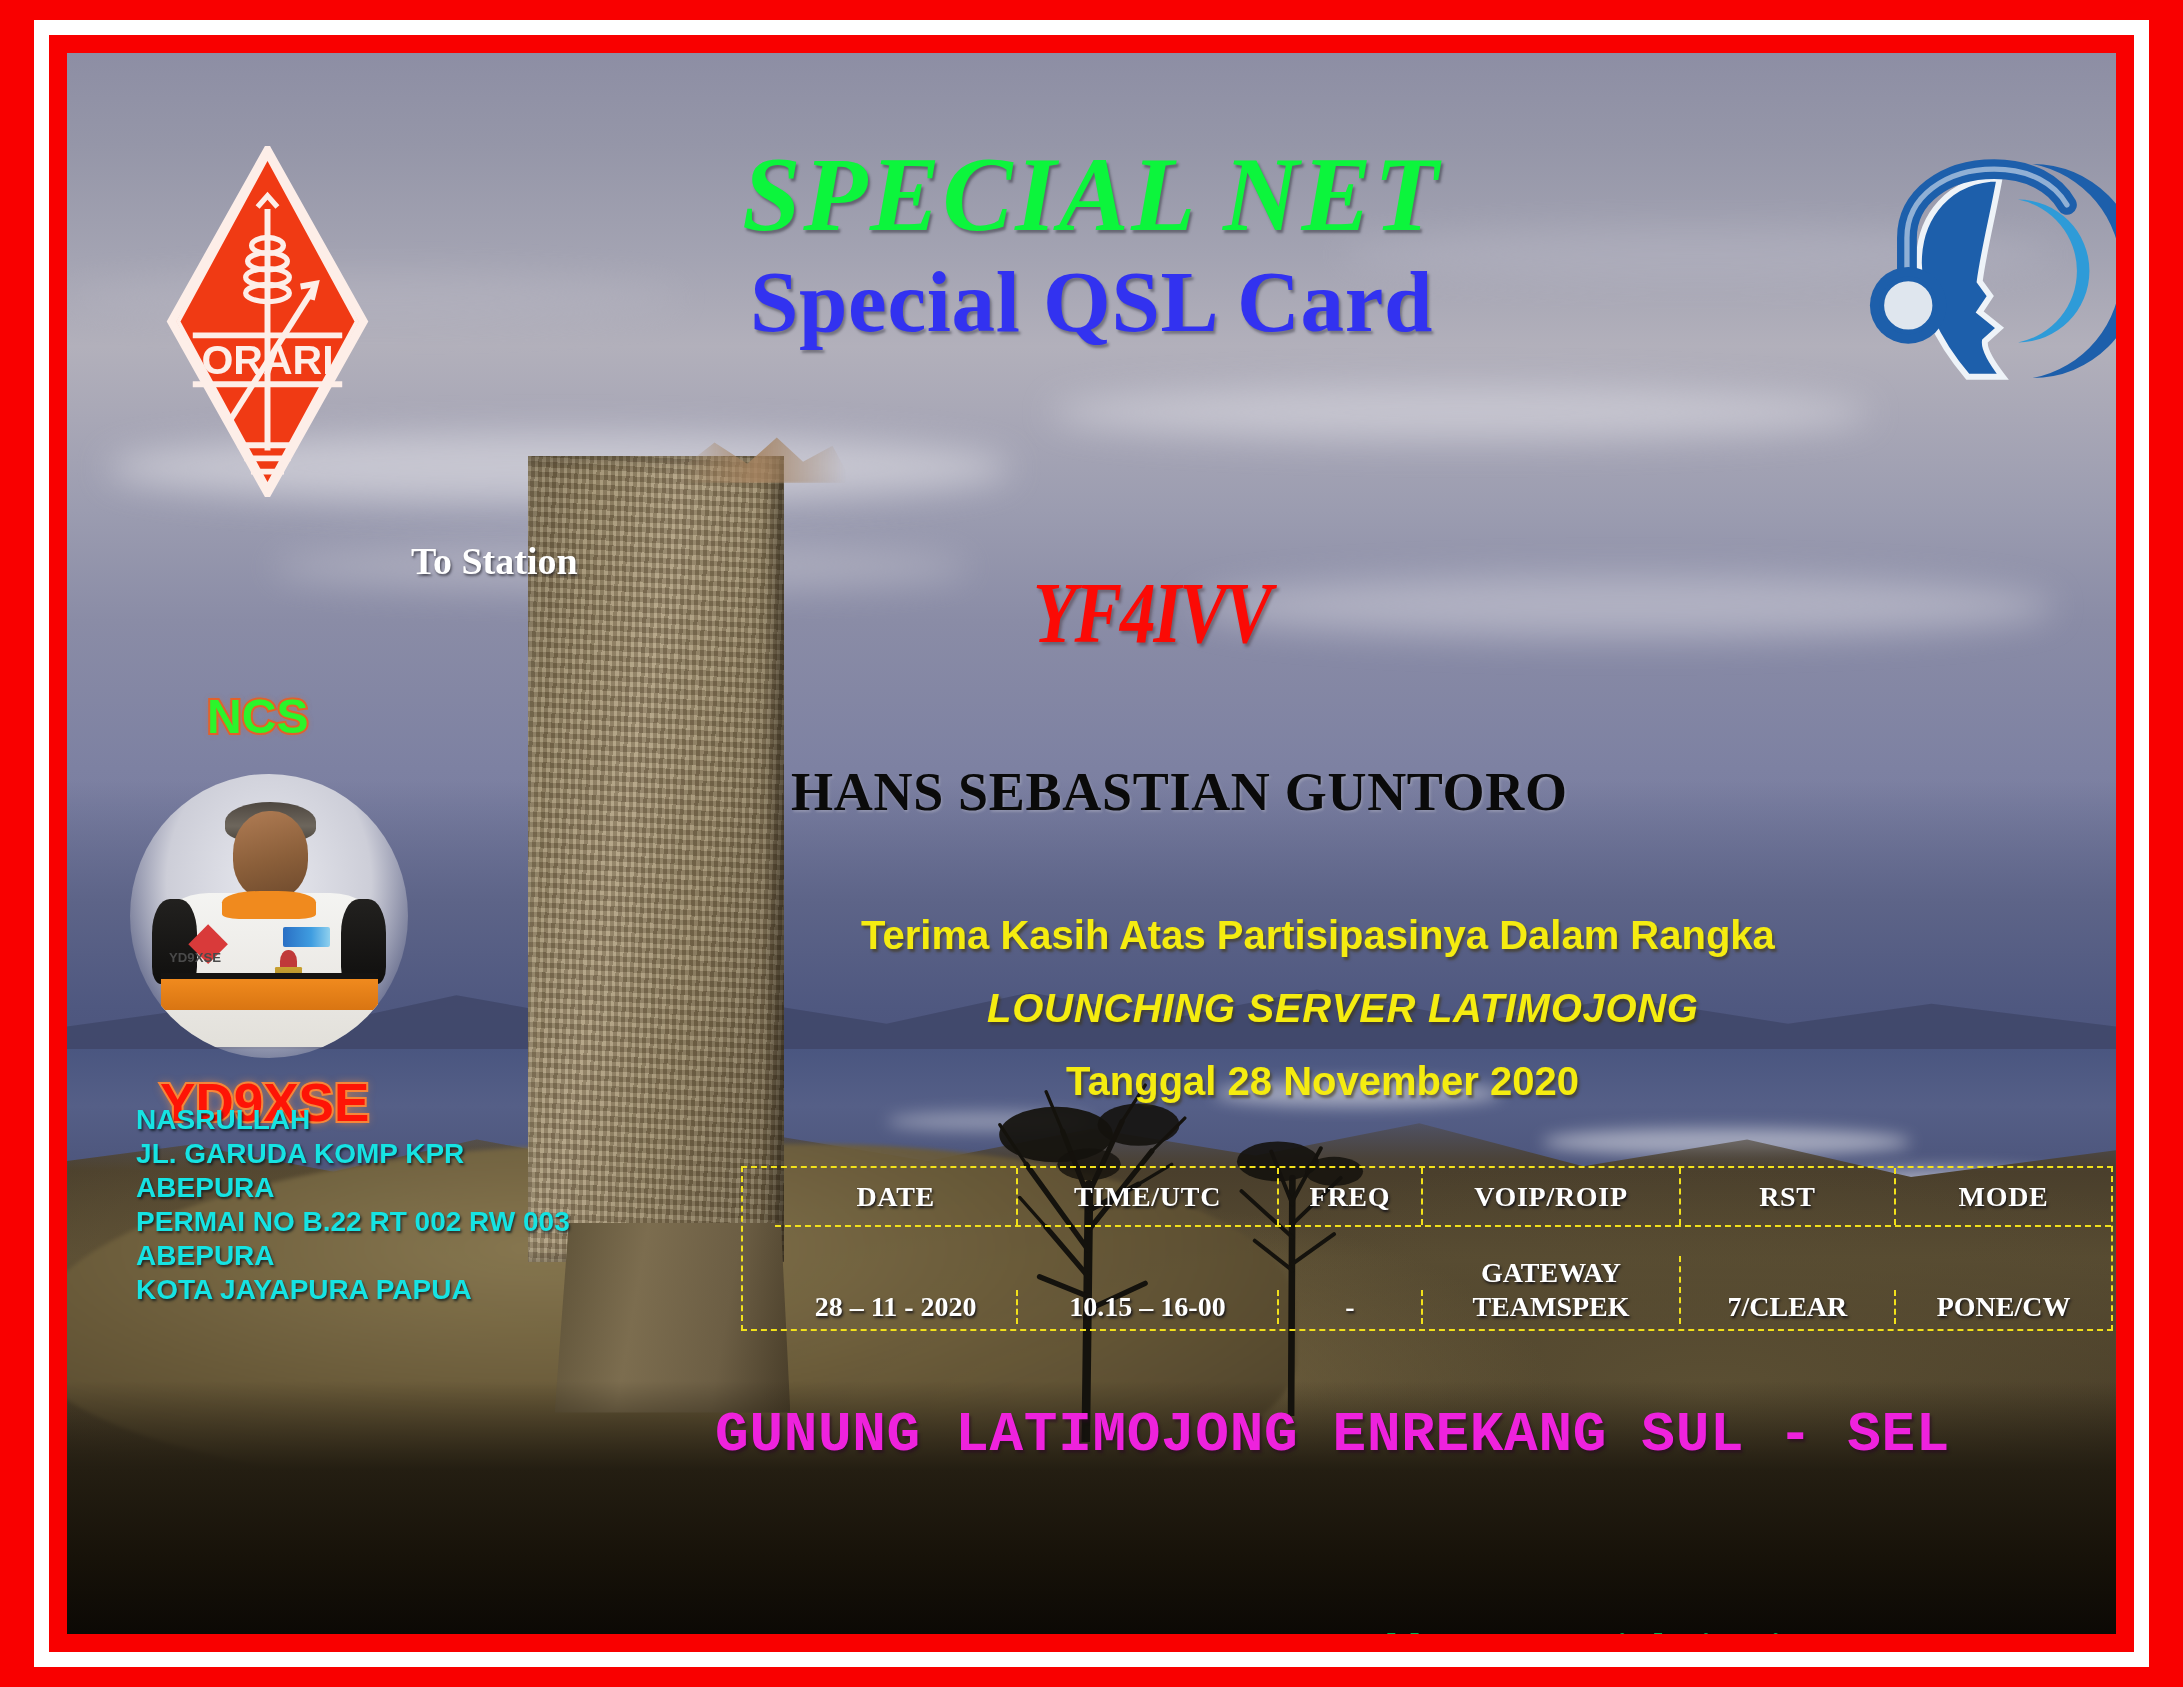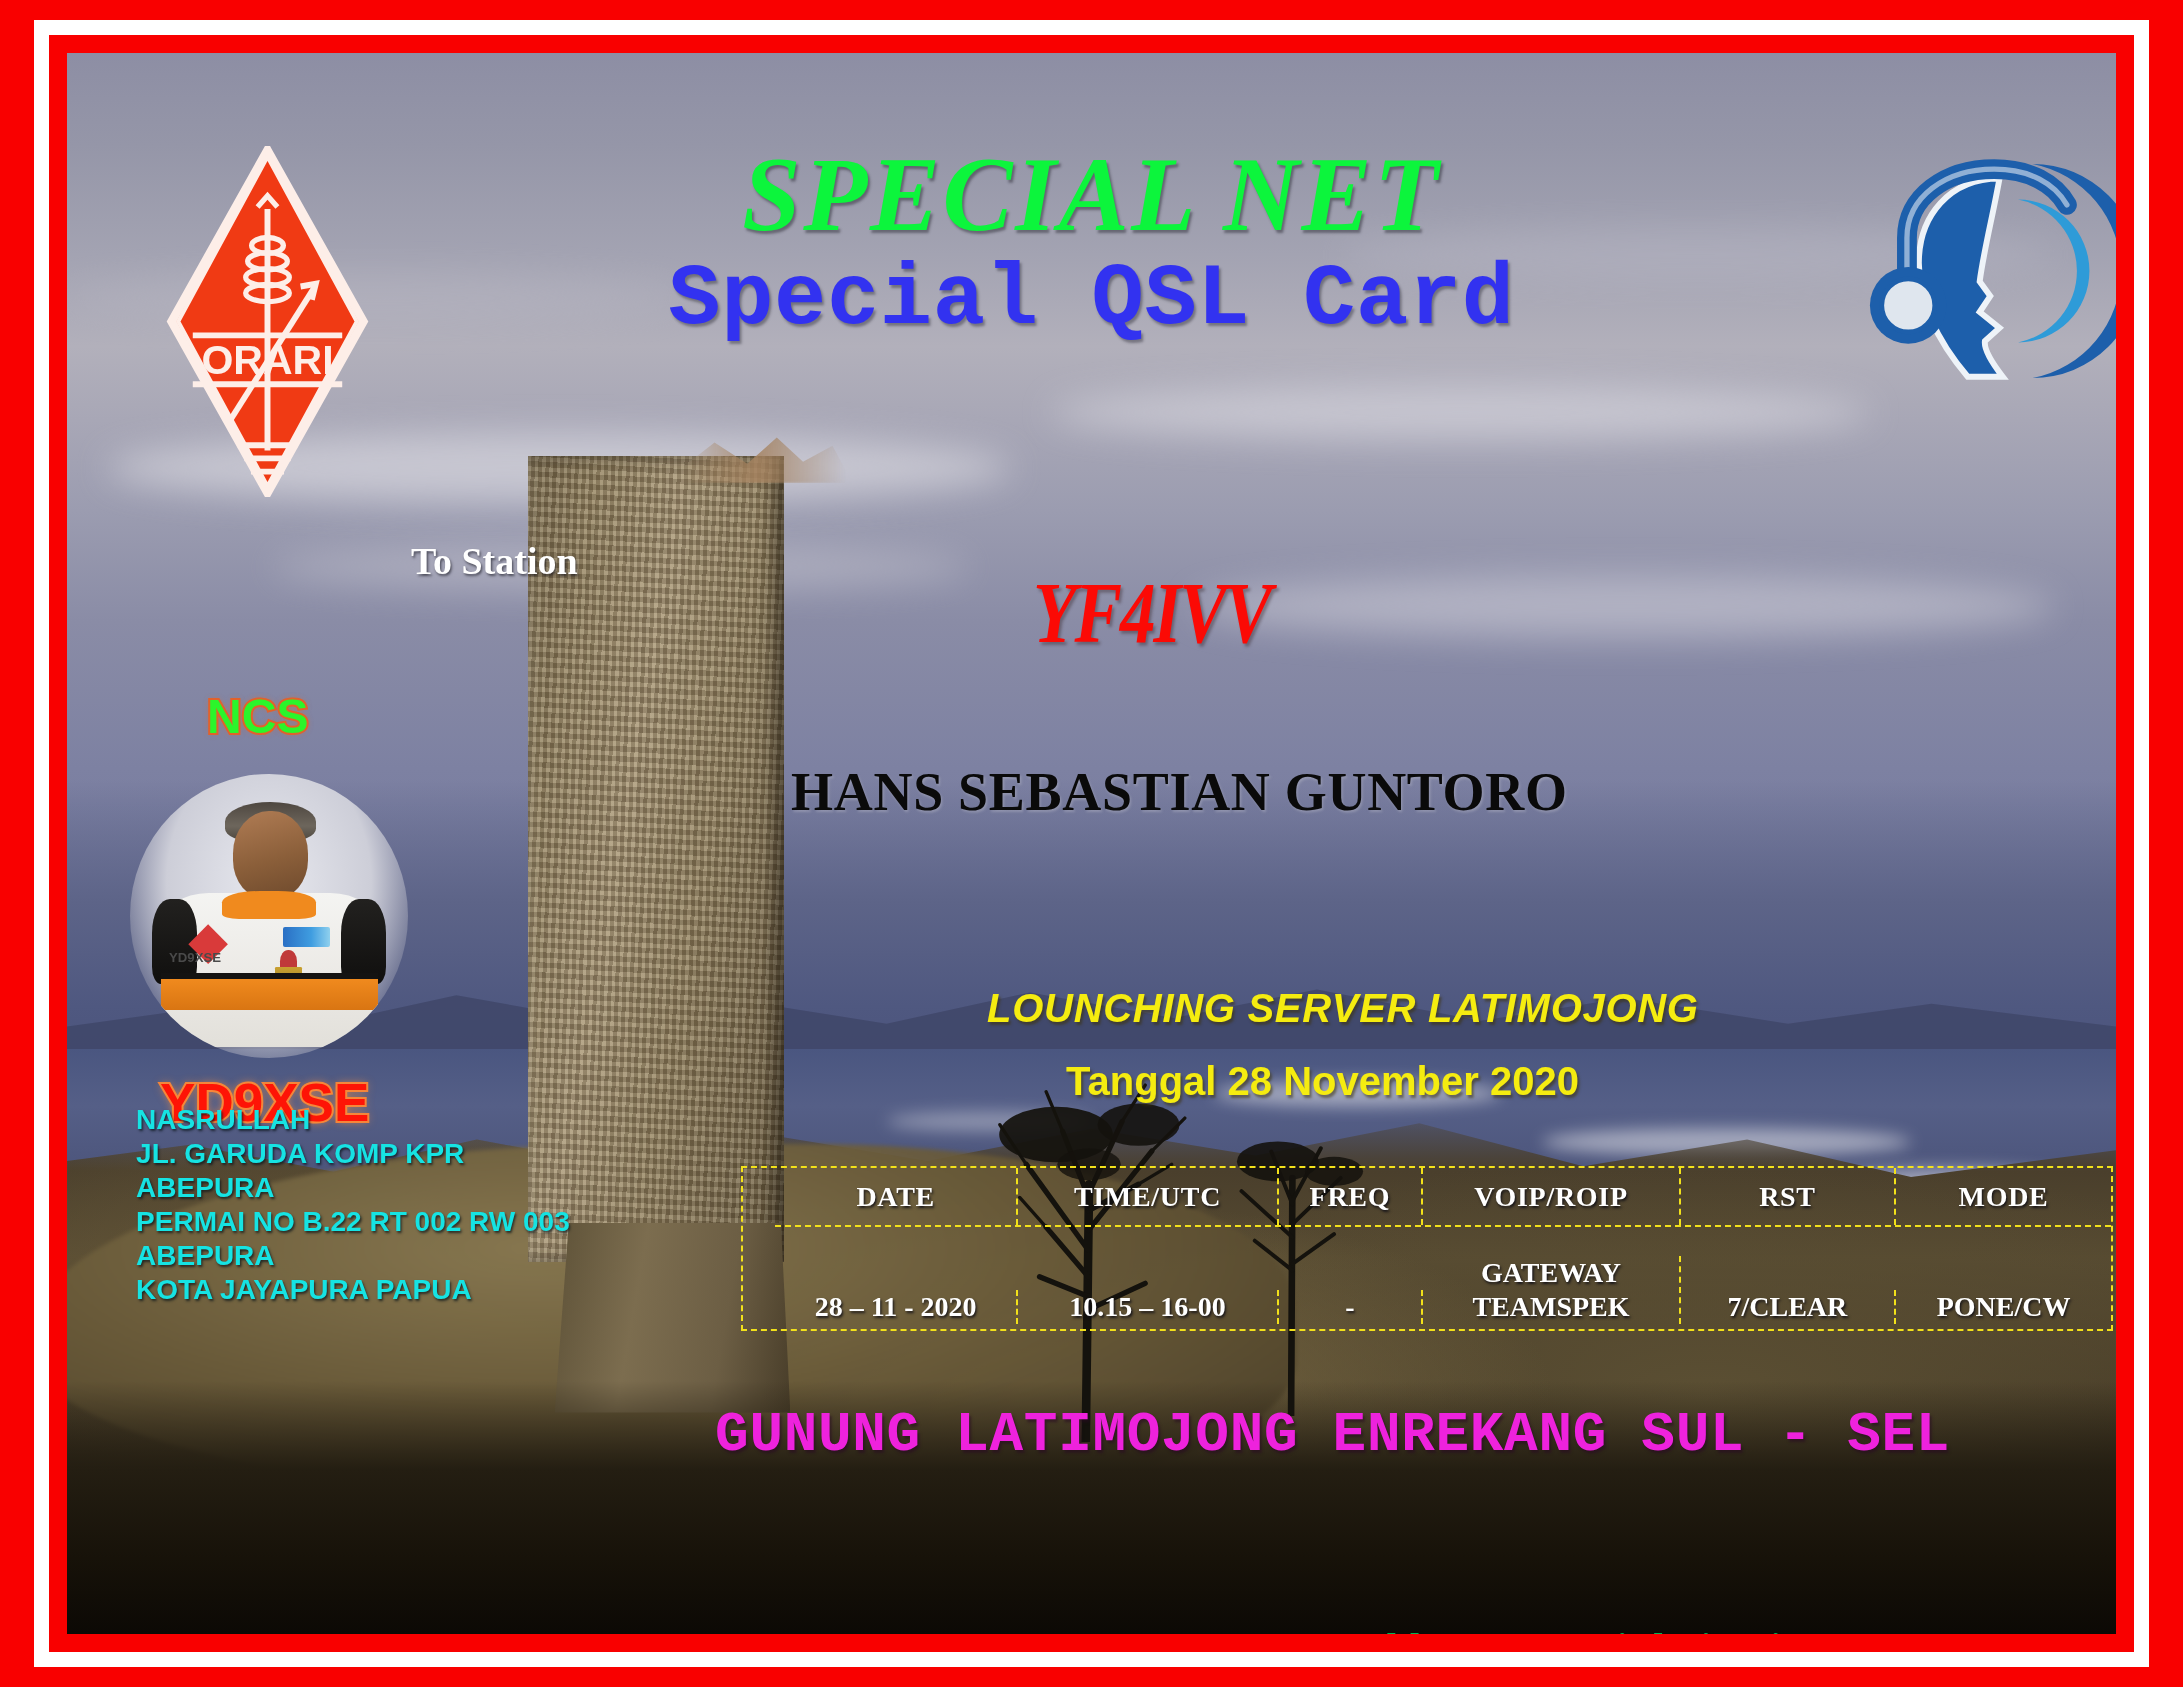--- a/index.html
+++ b/index.html
@@ -127,21 +127,21 @@
   #title-special-net {
     left:0; right:0; top:81px; text-align:center;
     font-size:105px; font-weight:bold; font-style:italic;
     font-family:"Liberation Serif", serif;
     color:#0cf53c; letter-spacing:2.6px;
     text-shadow: 2px 2.6px 2.6px rgba(30,30,40,.45);
   }
   #title-qsl {
     left:0; right:0; top:198px; text-align:center;
     font-size:87px; font-weight:bold;
-    font-family:Liberation Mono, monospace;
+    font-family:Liberation Serif, serif;
     color:#3232f0; letter-spacing:0.7px;
     text-shadow: 2px 2.6px 2.6px rgba(30,30,40,.4);
   }
   #to-station {
     left:344px; top:486px;
     font-size:38px; font-weight:bold; color:#ffffff;
     font-family:"Liberation Serif", serif;
     text-shadow:1.3px 2px 2.6px rgba(20,20,30,.6);
   }
   #callsign {
@@ -416,20 +416,21 @@
           <circle cx="62" cy="232" r="58" fill="#1d5fab"></circle>
           <circle cx="62" cy="232" r="40" fill="#dfe6ee" stroke="#1d5fab" stroke-width="7"></circle>
         </svg>
 
         <div class="abs" id="title-special-net">SPECIAL NET</div>
         <div class="abs" id="title-qsl">Special QSL Card</div>
         <div class="abs" id="to-station">To Station</div>
         <div class="abs" id="callsign">YF4IVV</div>
         <div class="abs" id="opname">HANS SEBASTIAN GUNTORO</div>
 
+        <div class="abs thanks-line" id="thanks1">Terima Kasih Atas Partisipasinya Dalam Rangka</div>
         <div class="abs thanks-line" id="thanks2">LOUNCHING SERVER LATIMOJONG</div>
         <div class="abs thanks-line" id="thanks3">Tanggal  28  November  2020</div>
 
         <div class="abs" id="ncs">NCS</div>
 
         <div id="portrait">
           <div id="p-hair"></div>
           <div id="p-head"></div>
           <div id="p-body"></div>
           <div class="p-shoulder" id="p-sh-l"></div>

